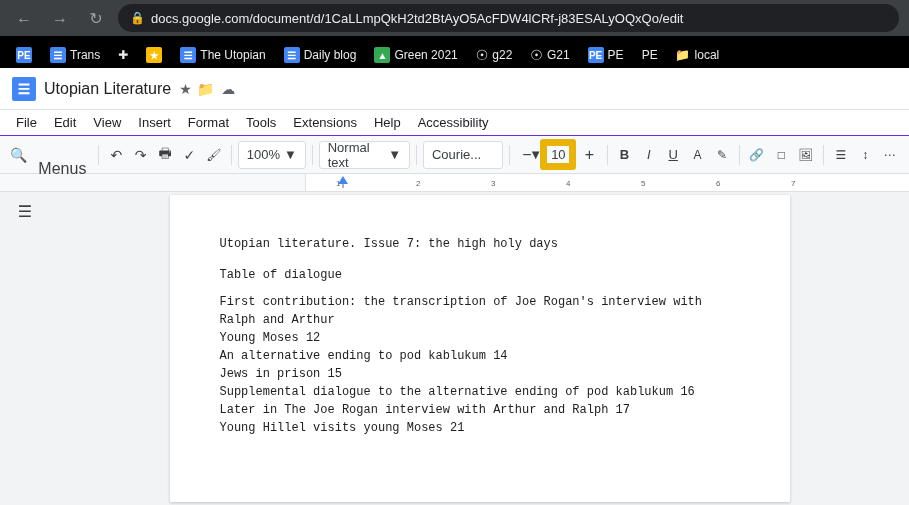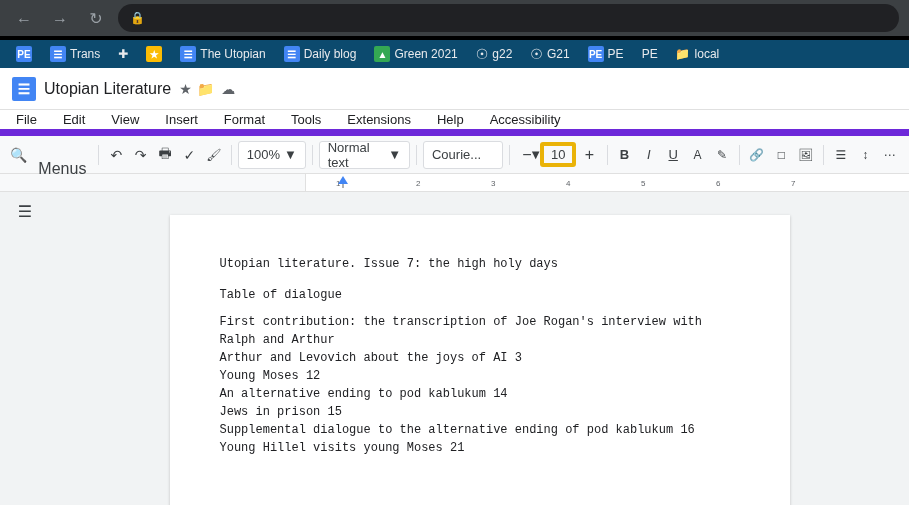--- a/index.html
+++ b/index.html
@@ -33,27 +33,27 @@
       display: flex;
       align-items: center;
       padding: 0 12px;
       gap: 6px;
     }
     .address-bar-lock { color: #9aa0a6; font-size: 12px; }
     .address-bar-url { color: #e8eaed; font-size: 13px; }
 
     
     .bookmarks-bar {
-      background: #0c4a6e;
+      background: #000000;
       height: 32px;
       display: flex;
       align-items: center;
       padding: 0 8px;
       gap: 2px;
-      border-top: 4px solid #000000;
+      border-top: 6px solid #000000;
     }
     .bookmark-item {
       display: flex;
       align-items: center;
       gap: 4px;
       padding: 3px 8px;
       border-radius: 4px;
       cursor: pointer;
       color: #e8eaed;
       font-size: 12px;
@@ -97,22 +97,22 @@
       font-weight: bold;
     }
     .docs-title { font-size: 16px; color: #202124; font-weight: 400; }
     .docs-title-icons { display: flex; gap: 6px; align-items: center; color: #5f6368; font-size: 14px; }
     .docs-menu-bar {
       background: white;
       height: 26px;
       display: flex;
       align-items: center;
       padding: 0 8px;
-      gap: 10px;
-      border-bottom: 7px solid #6d28d9;
+      gap: 1px;
+      border-bottom: 1px solid #6d28d9;
     }
     .docs-menu-item {
       padding: 2px 8px;
       font-size: 13px;
       color: #202124;
       cursor: pointer;
       border-radius: 3px;
     }
 
     
@@ -153,21 +153,21 @@
     .zoom-control {
       display: flex;
       align-items: center;
       gap: 2px;
     }
     .zoom-value {
       font-size: 13px;
       color: #3c4043;
       min-width: 36px;
       text-align: center;
-      border: 4px solid #eab308;
+      border: 7px solid #eab308;
       border-radius: 3px;
       padding: 1px 4px;
     }
     .toolbar-bold { font-weight: bold; font-size: 13px; }
     .toolbar-italic { font-style: italic; font-size: 13px; }
     .toolbar-underline { text-decoration: underline; font-size: 13px; }
 
     
     .ruler {
       background: #f8f9fa;
@@ -202,21 +202,21 @@
       padding-top: 10px;
     }
     .outline-icon {
       color: #3c4043;
       font-size: 16px;
       cursor: pointer;
     }
     .docs-page-area {
       flex: 1;
       overflow: hidden;
-      padding: 23px 0;
+      padding: 3px 0;
       display: flex;
       justify-content: center;
     }
     .docs-page {
       background: white;
       width: 620px;
       min-height: 300px;
       box-shadow: 0 1px 3px rgba(0,0,0,0.2);
       padding: 40px 50px;
     }
@@ -240,20 +240,21 @@
   </style>
 </head>
 <body>
 
 <div class="browser-bar">
   <div class="browser-nav-btn">←</div>
   <div class="browser-nav-btn">→</div>
   <div class="browser-nav-btn">↻</div>
   <div class="address-bar">
     <span class="address-bar-lock">🔒</span>
+    <span class="address-bar-url">docs.google.com/document/d/1CaLLmpQkH2td2BtAyO5AcFDW4lCRf-j83ESALyOQxQo/edit</span>
   </div>
 </div>
 
 <div class="bookmarks-bar">
   <div class="bookmark-item">
     <span class="bm-icon bm-blue">PE</span>
   </div>
   <div class="bookmark-item">
     <span class="bm-icon bm-docs">☰</span>
     <span>Trans</span>
@@ -388,23 +389,23 @@
   <div class="docs-sidebar">
     <div class="outline-icon">☰</div>
   </div>
   <div class="docs-page-area">
     <div class="docs-page">
       <div class="doc-content">
         <div class="doc-title">Utopian literature. Issue 7: the high holy days</div>
         <div class="doc-toc-header">Table of dialogue</div>
         <div id="toc-items">
             <span class="doc-toc-item">First contribution: the transcription of Joe Rogan's interview with Ralph and Arthur</span>
-            <span class="doc-toc-item">Arthur and Levovich about the joys of AI 3</span>
             <span class="doc-toc-item">Young Moses 12</span>
             <span class="doc-toc-item">An alternative ending to pod kablukum 14</span>
             <span class="doc-toc-item">Jews in prison 15</span>
             <span class="doc-toc-item">Supplemental dialogue to the alternative ending of pod kablukum 16</span>
+            <span class="doc-toc-item">Later in The Joe Rogan interview with Arthur and Ralph 17</span>
             <span class="doc-toc-item">Young Hillel visits young Moses 21</span>
           </div>
       </div>
     </div>
   </div>
 </div>
 
 </body></html>

